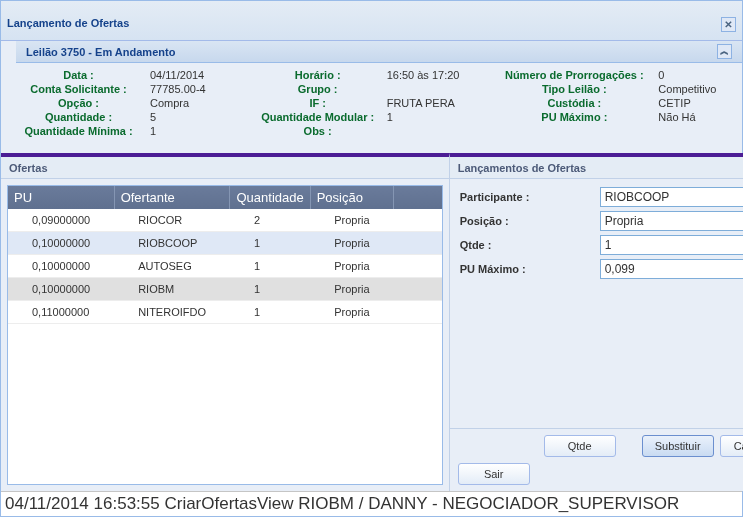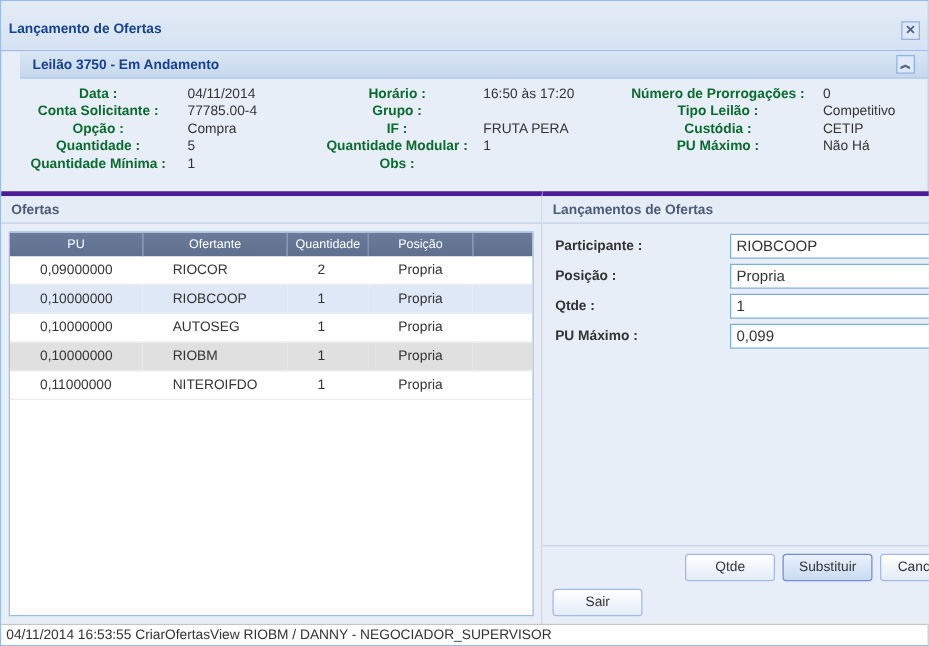--- a/index.html
+++ b/index.html
@@ -123,24 +123,24 @@
     overflow: hidden;
   }
   table.grid {
     width: 100%;
     border-collapse: collapse;
   }
   table.grid th {
     background: linear-gradient(#6a7b9b, #5f708f);
     color: #fff;
     font-weight: normal;
-    text-align: center;
+    text-align: left;
     padding: 4px 6px;
     border-right: 1px solid #8596b3;
-    font-size: 10px;
+    font-size: 13px;
   }
   table.grid th:last-child { border-right: none; width: 18px;}
   table.grid td {
     padding: 5px 24px;
     border-bottom: 1px solid #ededed;
     color: #333;
   }
   tr.row-sel td { background: #dfe8f6; }
   tr.row-hover td { background: #e0e0e0; }
   .form-area {
@@ -205,26 +205,27 @@
     background: linear-gradient(#ffffff, #e3ecf7);
     border-radius: 3px;
     color: #333;
     font-size: 11px;
     cursor: pointer;
     padding: 0 10px;
   }
   button.xbtn.active {
     border-color: #6b8fcf;
     background: linear-gradient(#eaf1fb, #c9dbf2);
+    margin-left: 20px;
   }
   .statusbar {
     border-top: 1px solid #c5c5c5;
     background: #fff;
     padding: 2px 4px 2px 4px;
-    font-size: 11px;
+    font-size: 17px;
     color: #333;
   }
 </style>
 </head>
 <body>
 
 <div class="window">
   <div class="titlebar">
     <span>Lançamento de Ofertas</span>
     <div class="title-x">✕</div>

